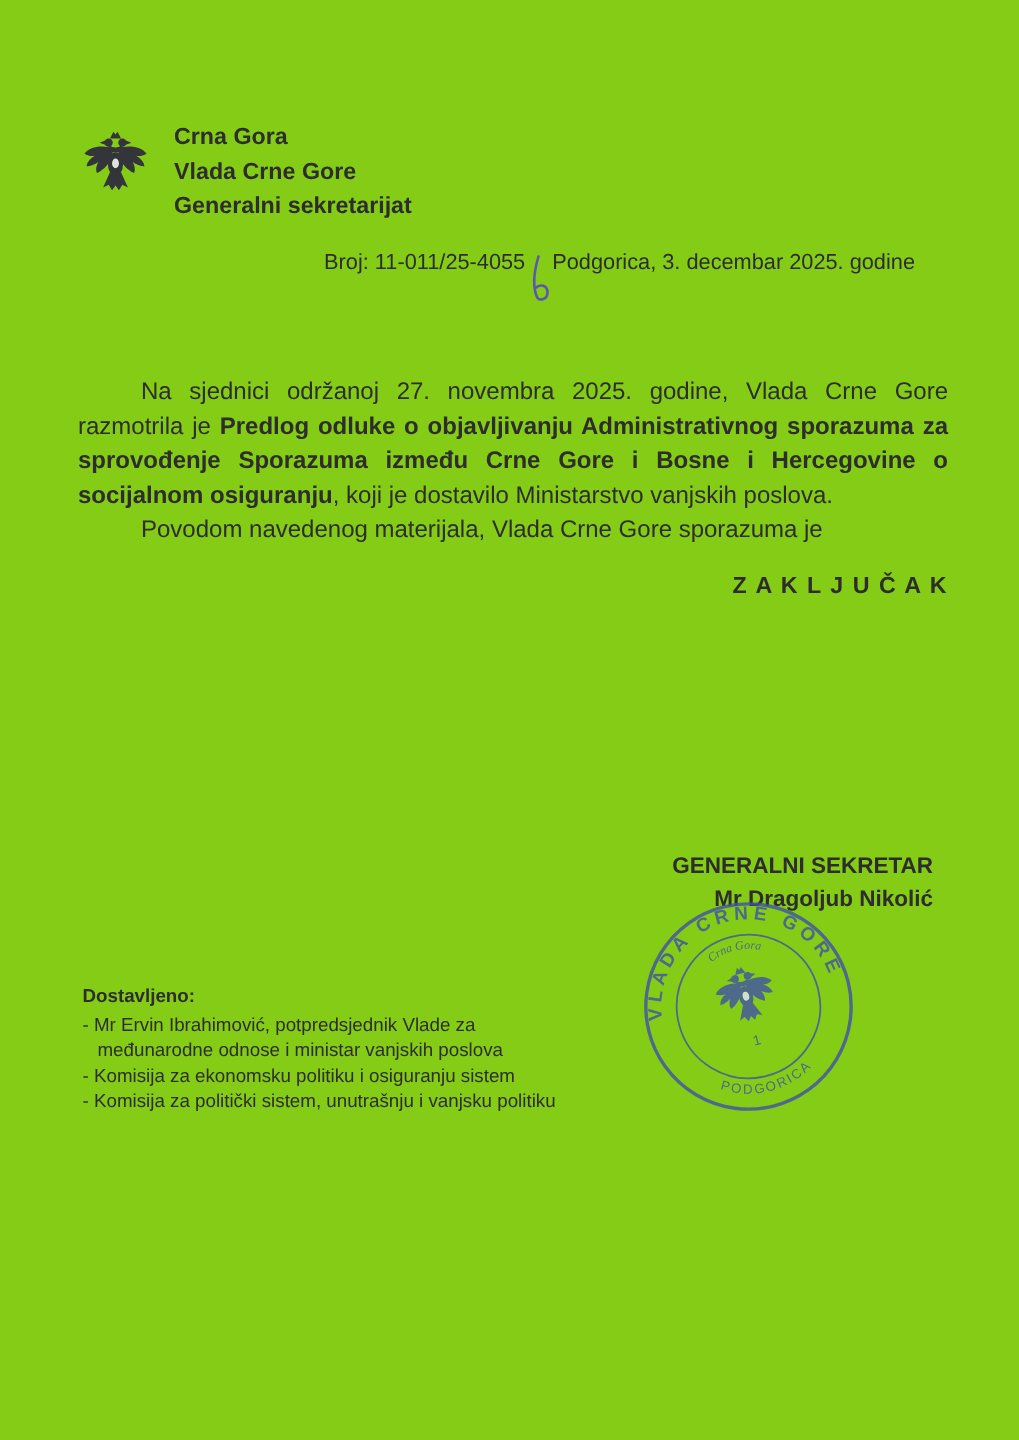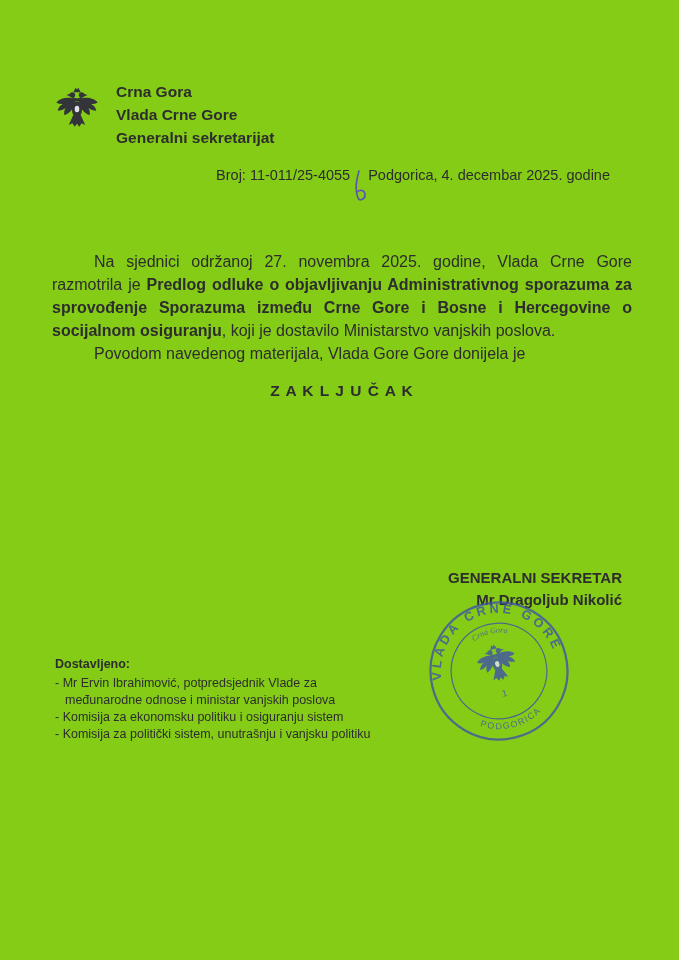--- a/index.html
+++ b/index.html
@@ -54,21 +54,21 @@
     line-height: 23px;
     text-align: justify;
   }
   .para { margin: 0; }
   .indent { text-indent: 42px; }
   .small-indent { text-indent: 16px; }
   .conclusion-heading {
     margin: 14px 0;
     font-size: 15.5px;
     font-weight: bold;
-    text-align: center;
+    text-align: right;
     letter-spacing: 1px;
   }
 
   
   .signature {
     position: absolute;
     top: 567px;
     right: 57px;
     text-align: right;
     font-weight: bold;
@@ -139,26 +139,26 @@
     </div>
   </header>
 
   <div class="meta-row">
     <div class="ref">
       <span>Broj: 11-011/25-4055</span>
       <svg class="hand-mark" width="16" height="32" viewBox="0 0 16 32">
         <path d="M7 2 C4 12 3 22 6 29 C7 32 13 31 13 26 C13 21 8 20 5 23" stroke="#5b57b0" stroke-width="1.7" fill="none" stroke-linecap="round"></path>
       </svg>
     </div>
-    <div class="placedate">Podgorica, 4. decembar 2025. godine</div>
+    <div class="placedate">Podgorica, 3. decembar 2025. godine</div>
   </div>
 
   <main class="body-text">
     <p class="para indent"><span>Na sjednici održanoj 27. novembra 2025. godine, Vlada Crne Gore razmotrila je </span><strong>Predlog odluke o objavljivanju Administrativnog sporazuma za sprovođenje Sporazuma između Crne Gore i Bosne i Hercegovine o socijalnom osiguranju</strong><span>, koji je dostavilo Ministarstvo vanjskih poslova.</span></p>
-    <p class="para indent">Povodom navedenog materijala, Vlada Gore Gore donijela je</p>
+    <p class="para indent">Povodom navedenog materijala, Vlada Crne Gore sporazuma je</p>
     <h2 class="conclusion-heading">Z A K L J U Č A K</h2>
   </main>
 
   <div class="signature">
     <div>GENERALNI SEKRETAR</div>
     <div>Mr Dragoljub Nikolić</div>
   </div>
 
   <div class="stamp">
     <svg viewBox="0 0 160 160">

